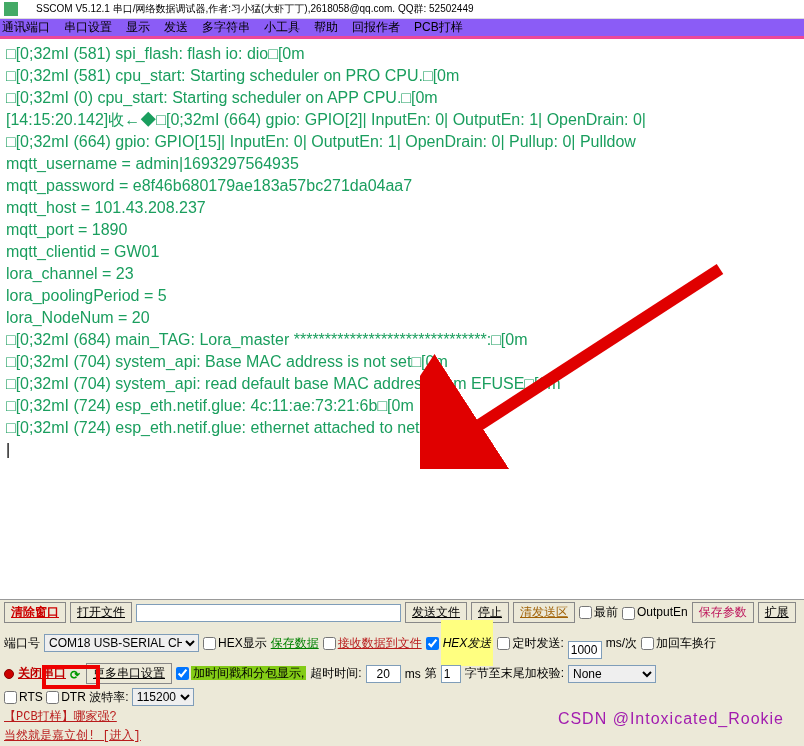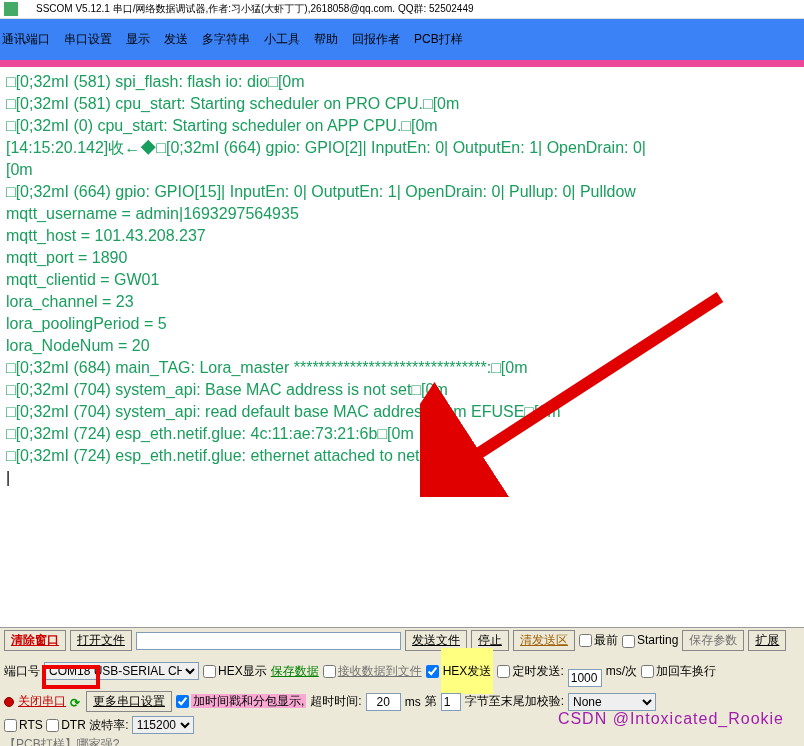--- a/index.html
+++ b/index.html
@@ -1,37 +1,37 @@
 <!DOCTYPE html>
 <html><head>
 <meta charset="utf-8">
 <style>
 * { margin:0; padding:0; box-sizing:border-box; }
 body { font-family:"Microsoft YaHei","SimSun",Arial,sans-serif; font-size:12px; background:#fff; width:804px; }
 .title-bar { background:#fff; padding:2px 4px; font-size:10px; border-bottom:1px solid #ddd; display:flex; align-items:center; gap:18px; }
 .title-bar .icon { width:14px; height:14px; background:#4a6; display:inline-block; }
-.menu-bar { background:#3b82f6; padding:12px 2px; font-size:12px; display:flex; gap:14px; border-bottom:7px solid #ec4899; }
+.menu-bar { background:#8b5cf6; padding:0 2px; font-size:12px; display:flex; gap:14px; border-bottom:3px solid #ec4899; }
 .menu-bar span { cursor:default; }
 .log-area { position:relative; padding:4px 6px; font-family:"Microsoft YaHei",Arial,sans-serif; font-size:16px; line-height:22px; color:#1a9e5e; height:560px; overflow:hidden; }
 .log-line { white-space:nowrap; }
 .black { color:#000; }
 .arrow { position:absolute; pointer-events:none; }
 .arrow svg { display:block; }
 .bottom-panel { border-top:1px solid #999; background:#ece9d8; font-size:12px; }
 .row { display:flex; align-items:center; padding:2px 4px; gap:4px; white-space:nowrap; }
 .btn { background:#ece9d8; border:1px solid #888; padding:1px 6px; font-size:12px; cursor:default; font-family:inherit; }
 .btn.u { text-decoration:underline; }
 .green { color:#008000; }
 .red { color:#c00000; text-decoration:underline; }
-.blueu { color:#737373; text-decoration:underline; }
+.blueu { color:#b91c1c; text-decoration:underline;font-family:Liberation Mono, monospace; }
 input[type=text] { border:1px solid #7f9db9; font-size:12px; padding:1px 2px; font-family:inherit; }
 select { border:1px solid #7f9db9; font-size:12px; font-family:inherit; height:18px; }
 input[type=checkbox] { margin:0 2px 0 0; vertical-align:middle; }
-.highlight { background:#f9a8d4; padding:0 2px; }
-.hexsend { background:#ffff80; padding:16px 2px; }
+.highlight { background:#84cc16; padding:0 2px; }
+.hexsend { background:#ffff80; padding:16px 2px;font-style:italic; }
 .redbox { position:absolute; border:4px solid #e00; width:58px; height:24px; left:42px; top:665px; pointer-events:none; }
 .record-icon { width:10px; height:10px; background:#c00; border-radius:50%; display:inline-block; border:1px solid #800; }
 .reload-icon { width:12px; height:12px; display:inline-block; color:#090; font-weight:bold; }
 .data-input { flex:1; border:1px solid #7f9db9; background:#fff; height:34px; padding:2px 4px; font-family:monospace; font-size:12px; }
 .watermark { position:absolute; right:20px; bottom:18px; color:#a21caf; font-size:16px; font-weight:500; letter-spacing:1px; pointer-events:none; }
 </style>
 </head>
 <body>
 
 <div class="title-bar">
@@ -50,23 +50,23 @@
   <span>回报作者</span>
   <span>PCB打样</span>
 </div>
 
 <div class="log-area">
   <div class="log-line">□[0;32mI (581) spi_flash: flash io: dio□[0m</div>
   <div class="log-line">□[0;32mI (581) cpu_start: Starting scheduler on PRO CPU.□[0m</div>
   <div class="log-line">□[0;32mI (0) cpu_start: Starting scheduler on APP CPU.□[0m</div>
   <div class="log-line"></div>
   <div class="log-line">[14:15:20.142]收←◆□[0;32mI (664) gpio: GPIO[2]| InputEn: 0| OutputEn: 1| OpenDrain: 0|</div>
-  <div class="log-line">[0m</div>
   <div class="log-line">□[0;32mI (664) gpio: GPIO[15]| InputEn: 0| OutputEn: 1| OpenDrain: 0| Pullup: 0| Pulldow</div>
   <div class="log-line">mqtt_username = admin|1693297564935</div>
+  <div class="log-line">mqtt_password = e8f46b680179ae183a57bc271da04aa7</div>
   <div class="log-line">mqtt_host = 101.43.208.237</div>
   <div class="log-line">mqtt_port = 1890</div>
   <div class="log-line">mqtt_clientid = GW01</div>
   <div class="log-line">lora_channel = 23</div>
   <div class="log-line">lora_poolingPeriod = 5</div>
   <div class="log-line">lora_NodeNum = 20</div>
   <div class="log-line">□[0;32mI (684) main_TAG: Lora_master *******************************:□[0m</div>
   <div class="log-line">□[0;32mI (704) system_api: Base MAC address is not set□[0m</div>
   <div class="log-line">□[0;32mI (704) system_api: read default base MAC address from EFUSE□[0m</div>
   <div class="log-line">□[0;32mI (724) esp_eth.netif.glue: 4c:11:ae:73:21:6b□[0m</div>
@@ -87,41 +87,41 @@
 
 <div class="bottom-panel">
   <div class="row">
     <button class="btn" style="color:#c00;font-weight:bold;text-decoration:underline;">清除窗口</button>
     <button class="btn u">打开文件</button>
     <input type="text" style="width: 265px;">
     <button class="btn u">发送文件</button>
     <button class="btn u">停止</button>
     <button class="btn" style="color:#a16207;text-decoration:underline;">清发送区</button>
     <label><input type="checkbox" style=""><span>最前</span></label>
-    <label><input type="checkbox" style=""><span>Starting</span></label>
-    <button class="btn" style="color:#737373;">保存参数</button>
+    <label><input type="checkbox" style=""><span>OutputEn</span></label>
+    <button class="btn" style="color:#be185d;">保存参数</button>
     <button class="btn u">扩展</button>
   </div>
 
   <div class="row">
     <span>端口号</span>
     <select style="width:155px;"><option>COM18 USB-SERIAL CH340</option></select>
     <label><input type="checkbox" style=""><span>HEX显示</span></label>
     <span class="green" style="text-decoration:underline;">保存数据</span>
     <label><input type="checkbox" style=""><span class="blueu">接收数据到文件</span></label>
     <label><input type="checkbox" checked="" style=""><span class="hexsend">HEX发送</span></label>
     <label><input type="checkbox" style=""><span>定时发送:</span></label>
     <input type="text" style="width: 34px; margin-top: 14px;" value="1000">
     <span>ms/次</span>
     <label><input type="checkbox" style=""><span>加回车换行</span></label>
   </div>
 
   <div class="row">
     <span class="record-icon"></span>
-    <span class="red" style="font-weight:normal;">关闭串口</span>
+    <span class="red" style="font-weight:bold;">关闭串口</span>
     <span class="reload-icon">⟳</span>
     <button class="btn u">更多串口设置</button>
     <label><input type="checkbox" checked="" style=""><span class="highlight">加时间戳和分包显示,</span></label>
     <span>超时时间:</span>
     <input type="text" style="width: 35px; text-align: center;" value="20">
     <span>ms</span>
     <span>第</span>
     <input type="text" style="width: 20px;" value="1">
     <span>字节至末尾加校验:</span>
     <select style="width:88px;"><option>None</option></select>

